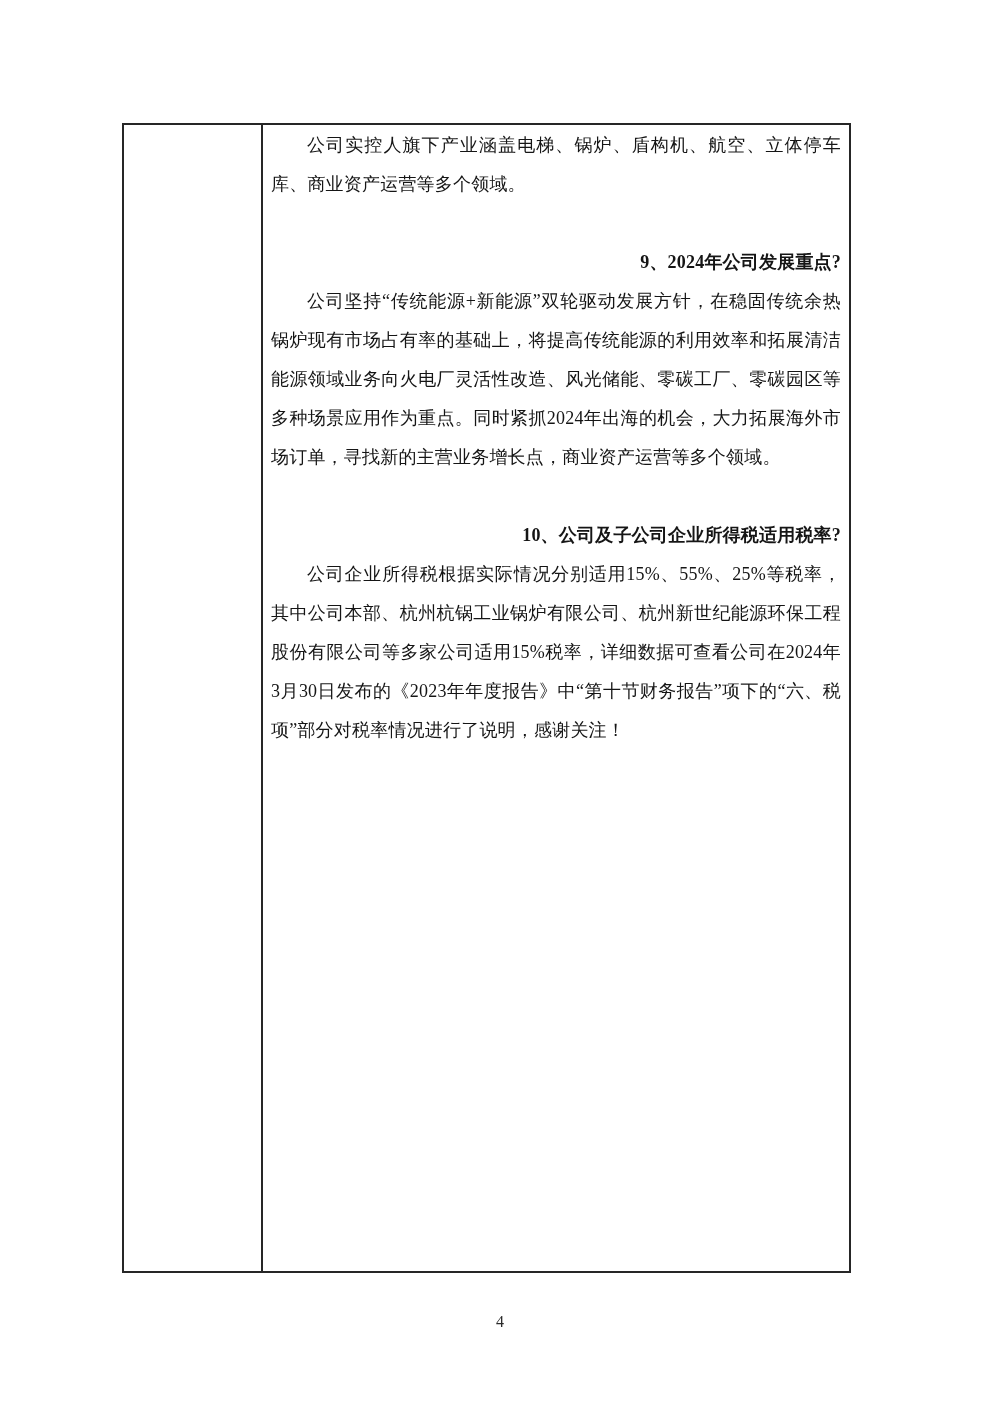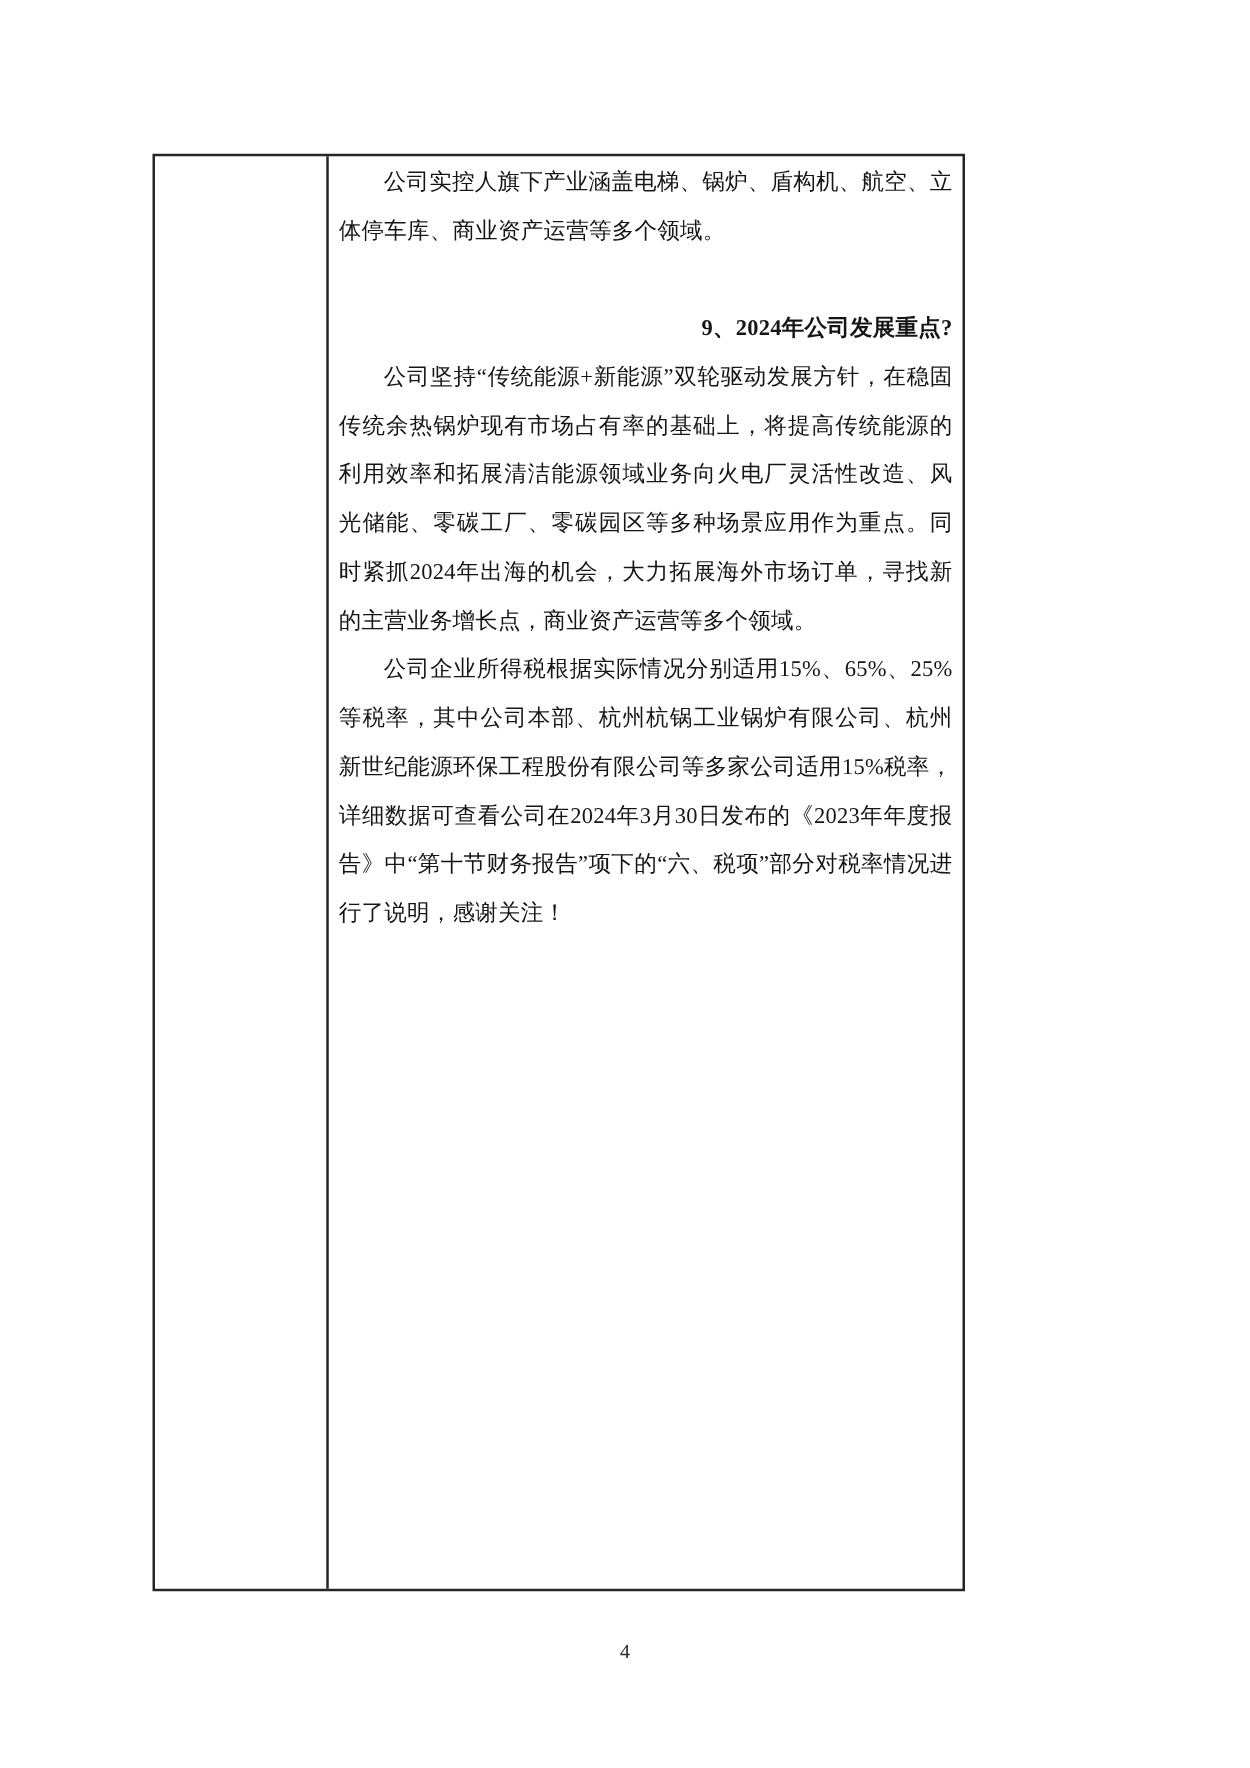--- a/index.html
+++ b/index.html
@@ -9,21 +9,21 @@
     height: 1414px;
     position: relative;
     font-family: "Liberation Serif", "DejaVu Serif", serif;
     color: #151515;
     overflow: hidden;
   }
   .doc-table {
     position: absolute;
     left: 122px;
     top: 123px;
-    width: 650px;
+    width: 729px;
     height: 1150px;
     border: 2px solid #262626;
     display: flex;
     background: #ffffff;
   }
   .left-cell {
     width: 139px;
     border-right: 2px solid #262626;
     flex: none;
   }
@@ -59,17 +59,18 @@
 </style>
 </head>
 <body>
 
 <div class="doc-table">
   <div class="left-cell"></div>
   <div class="right-cell">
     <p class="para">公司实控人旗下产业涵盖电梯、锅炉、盾构机、航空、立体停车库、商业资产运营等多个领域。</p>
     <h3 class="qheading">9、2024年公司发展重点?</h3>
     <p class="para">公司坚持“传统能源+新能源”双轮驱动发展方针，在稳固传统余热锅炉现有市场占有率的基础上，将提高传统能源的利用效率和拓展清洁能源领域业务向火电厂灵活性改造、风光储能、零碳工厂、零碳园区等多种场景应用作为重点。同时紧抓2024年出海的机会，大力拓展海外市场订单，寻找新的主营业务增长点，商业资产运营等多个领域。</p>
-    <p class="para">公司企业所得税根据实际情况分别适用15%、65%、25%等税率，其中公司本部、杭州杭锅工业锅炉有限公司、杭州新世纪能源环保工程股份有限公司等多家公司适用15%税率，详细数据可查看公司在2024年3月30日发布的《2023年年度报告》中“第十节财务报告”项下的“六、税项”部分对税率情况进行了说明，感谢关注！</p>
+    <h3 class="qheading">10、公司及子公司企业所得税适用税率?</h3>
+    <p class="para">公司企业所得税根据实际情况分别适用15%、55%、25%等税率，其中公司本部、杭州杭锅工业锅炉有限公司、杭州新世纪能源环保工程股份有限公司等多家公司适用15%税率，详细数据可查看公司在2024年3月30日发布的《2023年年度报告》中“第十节财务报告”项下的“六、税项”部分对税率情况进行了说明，感谢关注！</p>
   </div>
 </div>
 
 <div class="page-number">4</div>
 
 </body></html>

